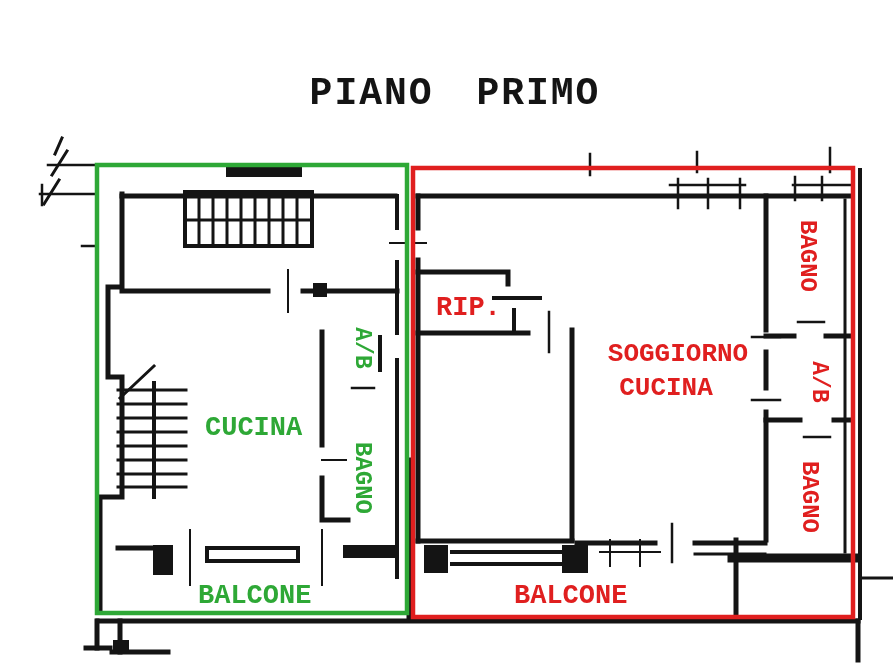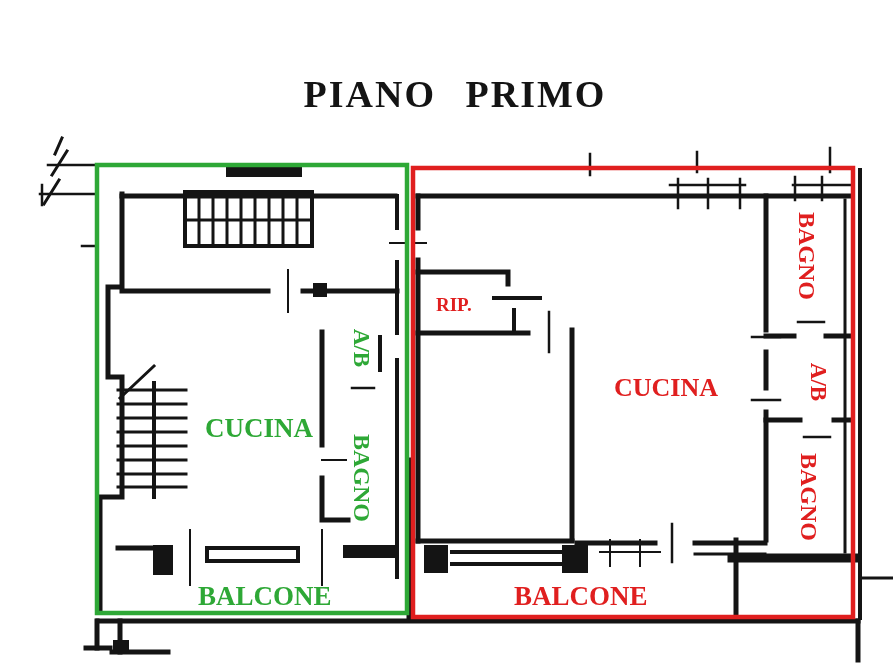--- a/index.html
+++ b/index.html
@@ -1,32 +1,32 @@
 <!DOCTYPE html>
 <html><head>
 <meta charset="utf-8">
 <style>
   html,body{margin:0;padding:0;background:#fff;}
   #stage{
     position:relative;width:893px;height:670px;background:#fff;overflow:hidden;
-    font-family:Liberation Serif, serif;
+    font-family:Liberation Mono, monospace;
   }
   #plan-svg{position:absolute;left:0;top:0;}
   .lbl{position:absolute;font-weight:bold;white-space:nowrap;line-height:1;}
   .lbl.h{transform:none;}
   .lbl.center{transform:translateX(-50%);}
   .lbl.v{transform:translate(-50%,-50%) rotate(90deg);}
   .title{
     position:absolute;left:455px;top:72px;transform:translateX(-50%);
     font-weight:bold;font-size:38px;color:#141414;letter-spacing:2px;word-spacing:18px;
     white-space:nowrap;
   }
   .green{color:#2EA836;}
   .red{color:#E01F1F;}
-  .fs27{font-size:27px;} .fs26{font-size:26px;} .fs25{font-size:19px;}
+  .fs27{font-size:27px;} .fs26{font-size:26px;} .fs25{font-size:27px;}
   .fs24{font-size:24px;} .fs23{font-size:23px;}
 </style>
 </head>
 <body>
 
 <div id="stage">
 
   <div class="title">PIANO PRIMO</div>
 
   <svg id="plan-svg" width="893" height="670" viewBox="0 0 893 670">
@@ -151,19 +151,20 @@
     <rect x="97" y="165" width="310" height="448" fill="none" stroke="#2EA836" stroke-width="4.5"></rect>
     <rect x="413" y="168" width="440" height="449" fill="none" stroke="#E01F1F" stroke-width="4.5"></rect>
   </svg>
 
   <div class="lbl h green fs27" style="left:205px;top:415px;">CUCINA</div>
   <div class="lbl v green fs23" style="left:361px;top:348px;">A/B</div>
   <div class="lbl v green fs24" style="left:362px;top:478px;">BAGNO</div>
   <div class="lbl h green fs27" style="left:198px;top:583px;">BALCONE</div>
 
   <div class="lbl h red fs25" style="left:436px;top:295px;">RIP.</div>
+  <div class="lbl center red fs26" style="left:678px;top:341px;position:absolute;font-weight:bold;">SOGGIORNO</div>
   <div class="lbl center red fs26" style="left:666px;top:375px;position:absolute;font-weight:bold;">CUCINA</div>
   <div class="lbl v red fs24" style="left:807px;top:256px;">BAGNO</div>
   <div class="lbl v red fs23" style="left:818px;top:382px;">A/B</div>
   <div class="lbl v red fs24" style="left:809px;top:497px;">BAGNO</div>
   <div class="lbl h red fs27" style="left:514px;top:583px;">BALCONE</div>
 
 </div>
 
 </body></html>

